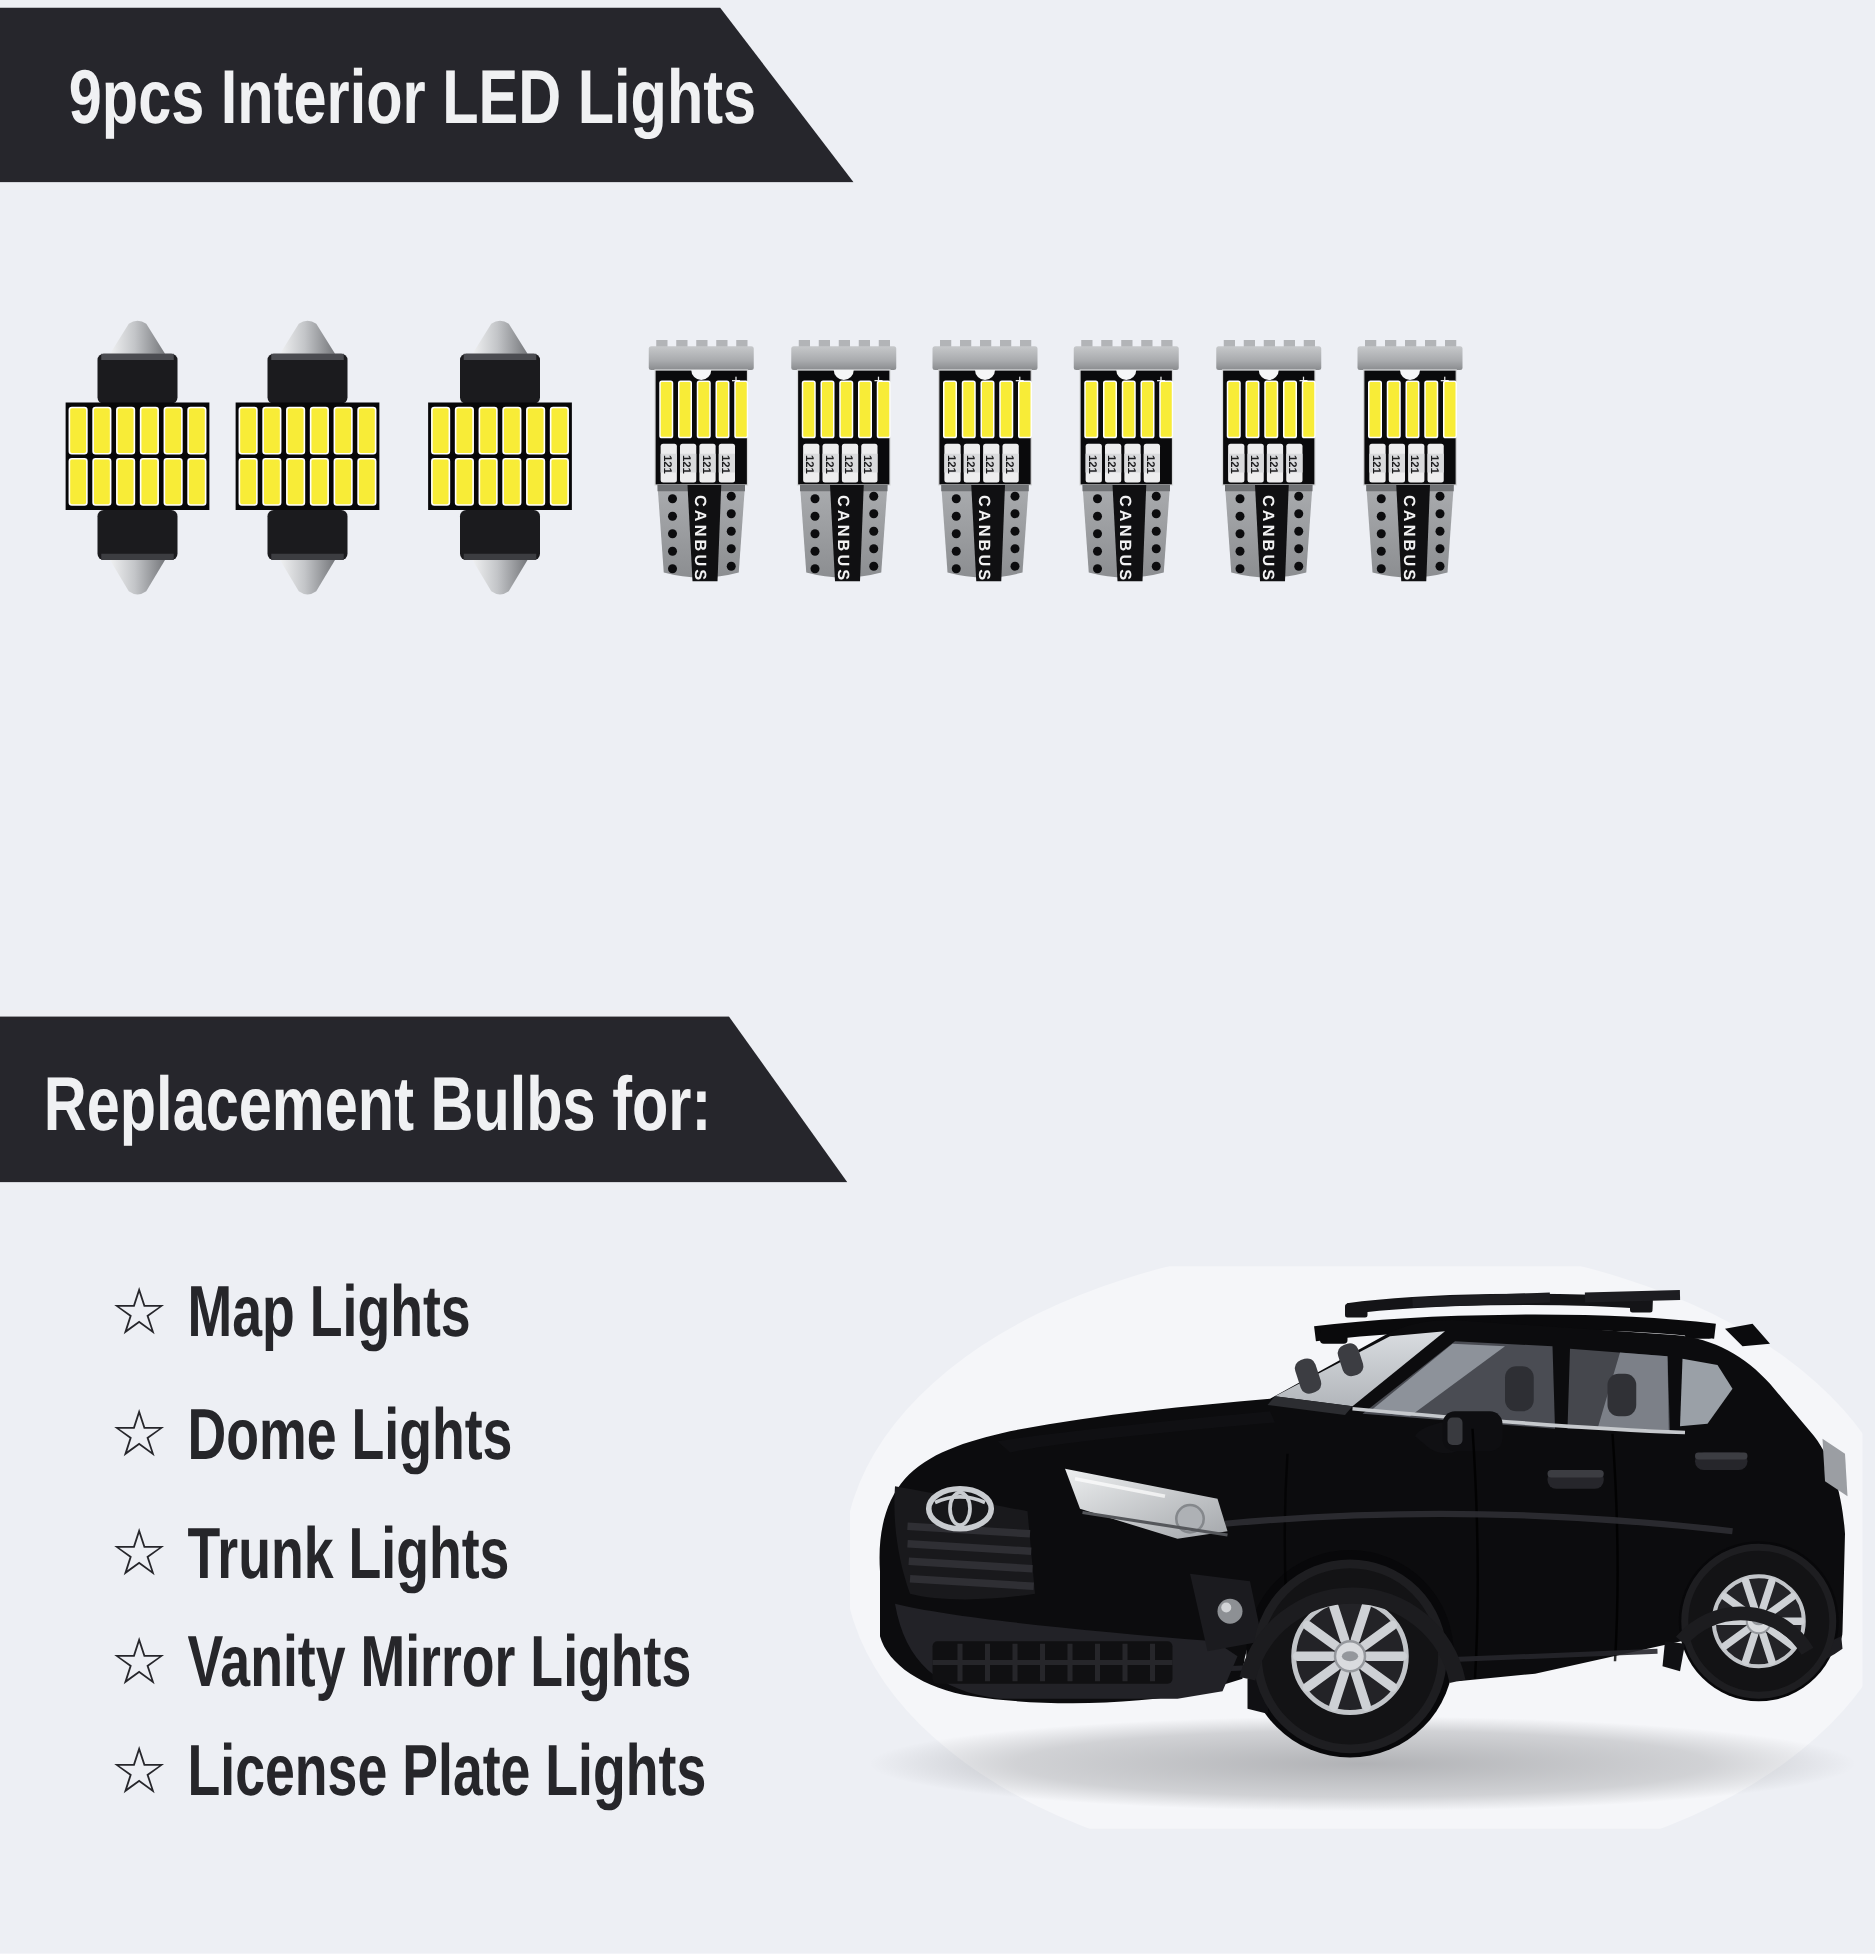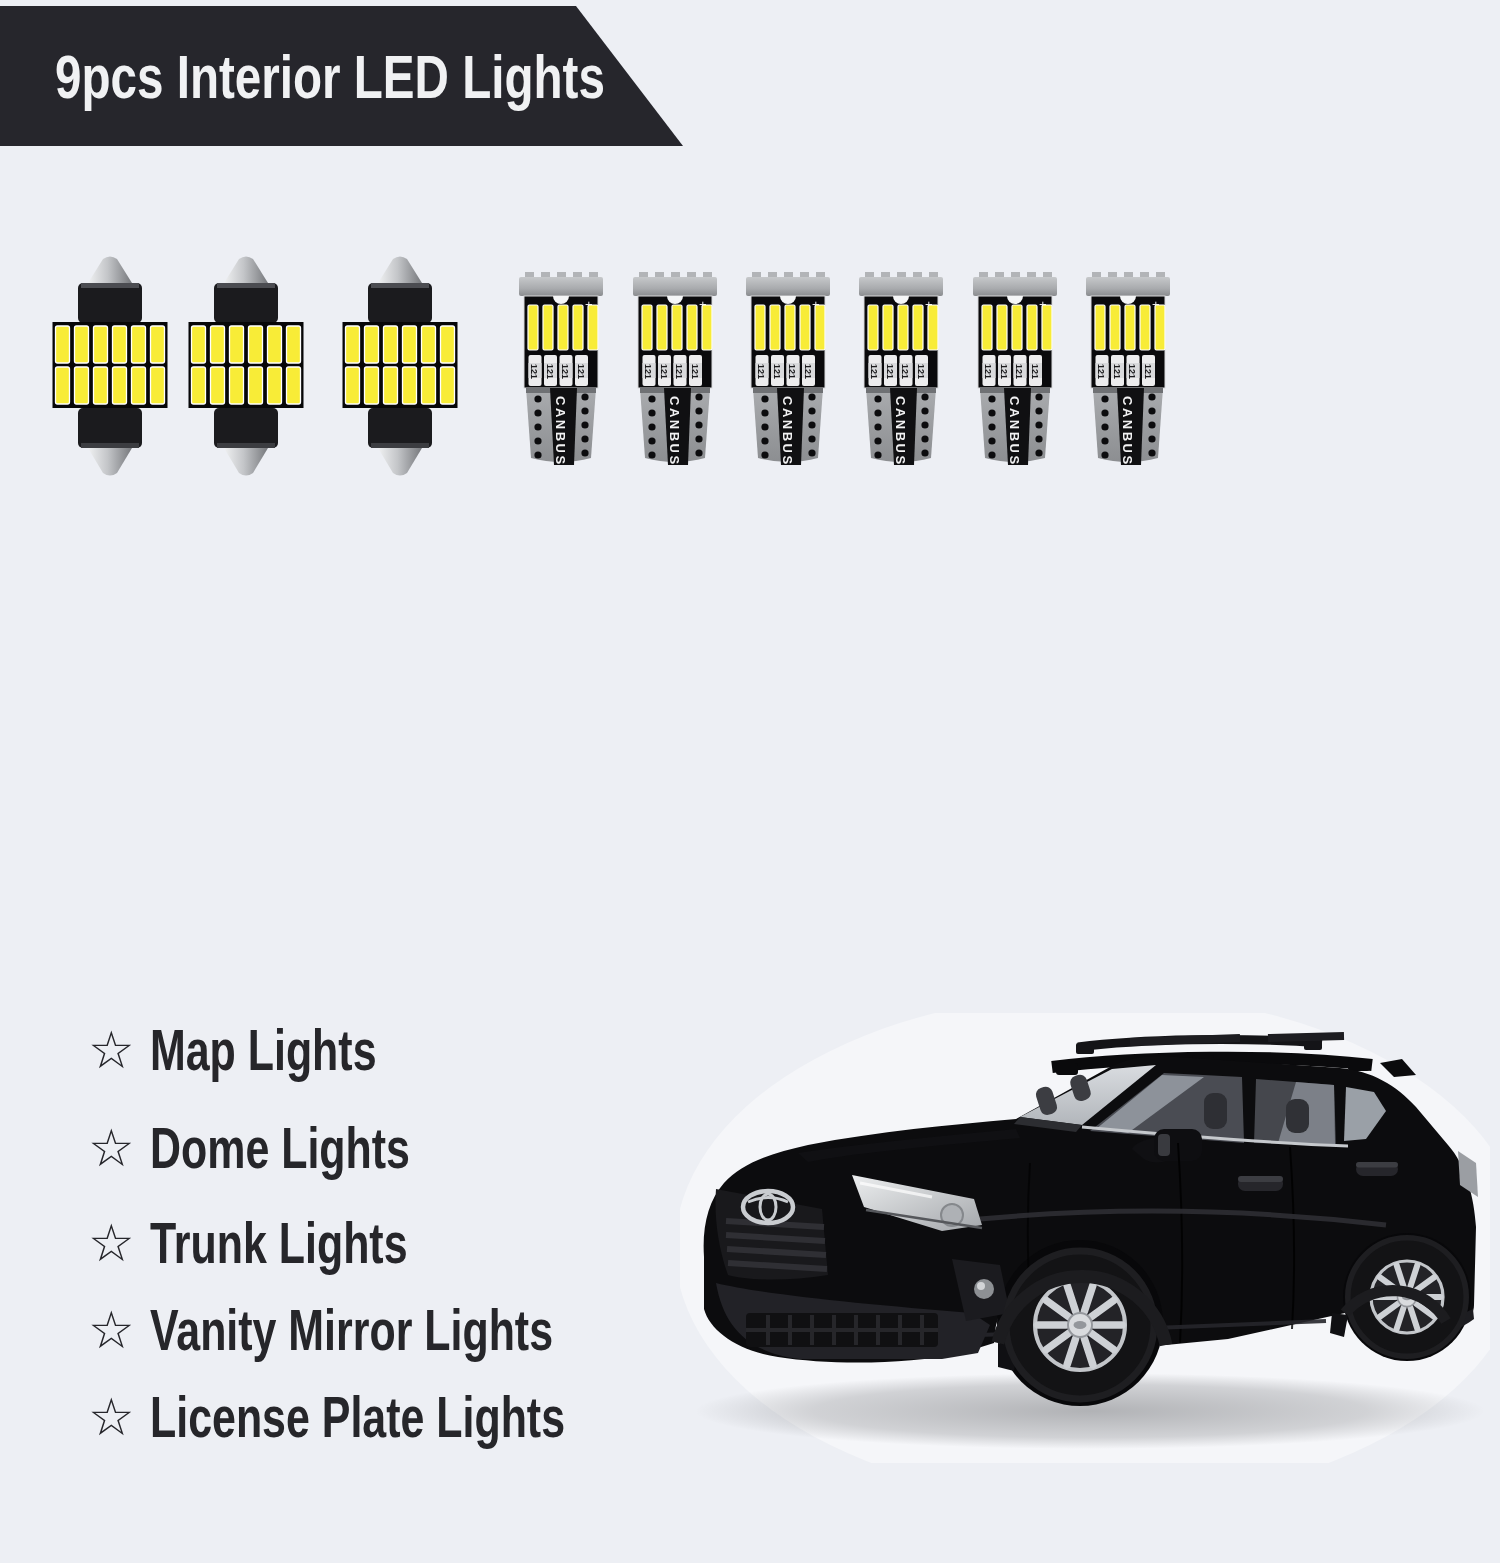--- a/index.html
+++ b/index.html
@@ -211,20 +211,23 @@
   <svg class="t10" style="left:857px" viewBox="0 0 88 200">
       <use href="#t10-sym"></use>
     </svg>
   <svg class="t10" style="left:971px" viewBox="0 0 88 200">
       <use href="#t10-sym"></use>
     </svg>
   <svg class="t10" style="left:1084px" viewBox="0 0 88 200">
       <use href="#t10-sym"></use>
     </svg>
 
+  <div id="banner-mid" class="banner">
+    <span class="banner-label">Replacement Bulbs for:</span>
+  </div>
 
   <div class="list-row" style="top:1017px">
     <span class="star">☆</span>
     <span class="list-label">Map Lights</span>
   </div>
   <div class="list-row" style="top:1115px">
     <span class="star">☆</span>
     <span class="list-label">Dome Lights</span>
   </div>
   <div class="list-row" style="top:1210px">

